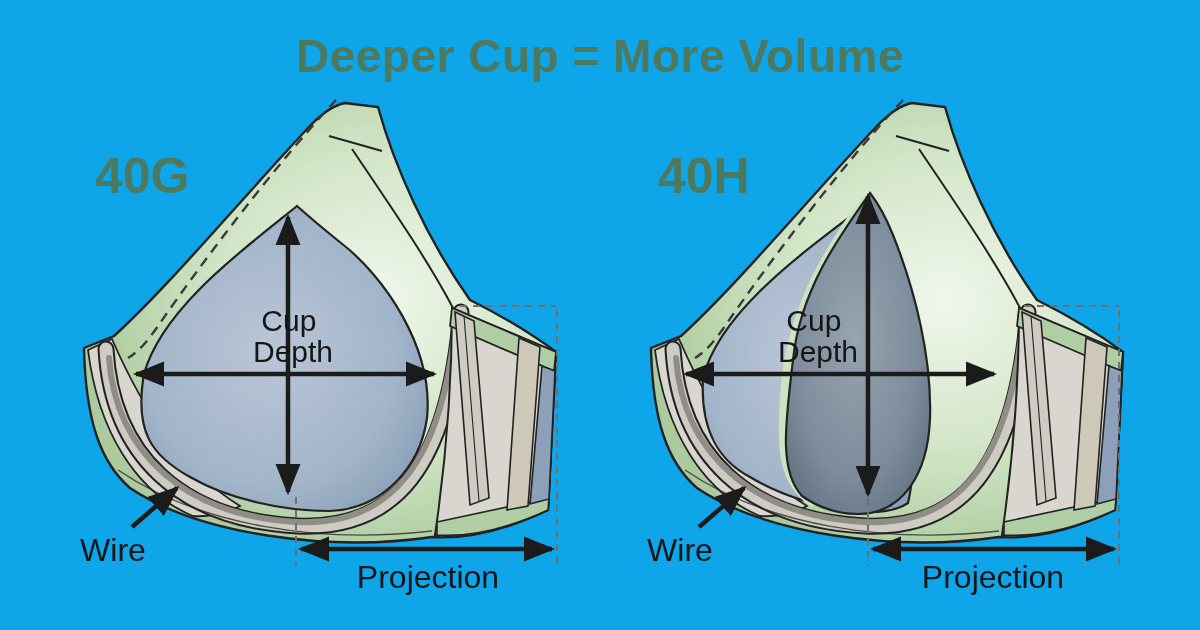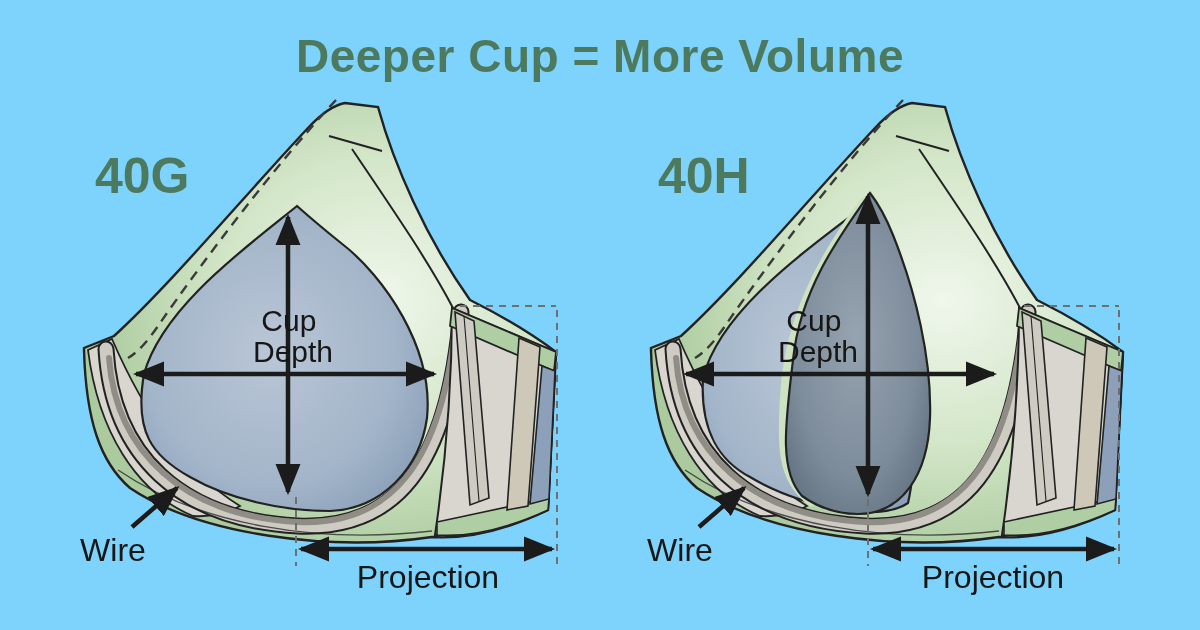--- a/index.html
+++ b/index.html
@@ -1,16 +1,16 @@
 <!DOCTYPE html>
 <html><head>
 <meta charset="utf-8">
 <style>
   html,body{margin:0;padding:0;background:#ffffff;}
-  .canvas{position:relative;width:1200px;height:630px;background:#7dd3fc;overflow:hidden;
+  .canvas{position:relative;width:1200px;height:630px;background:#0ea5e9;overflow:hidden;
           font-family:"Liberation Sans", sans-serif;}
   svg{position:absolute;left:0;top:0;}
   text{font-family:"Liberation Sans", sans-serif;}
   .title-text{font-size:46px;font-weight:bold;letter-spacing:.5px;}
   .size-label{font-size:50px;font-weight:bold;}
   .anno{font-size:30px;fill:#161616;}
   .anno-big{font-size:32px;fill:#161616;}
 </style>
 </head>
 <body>

